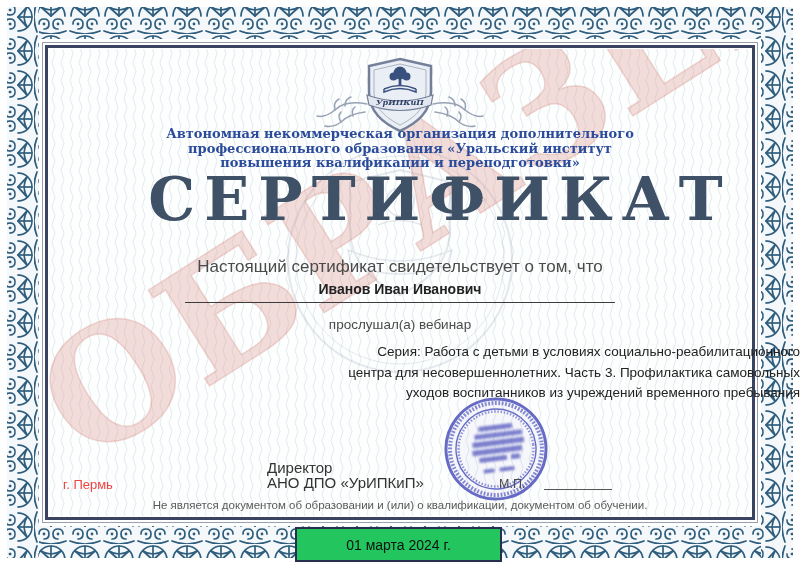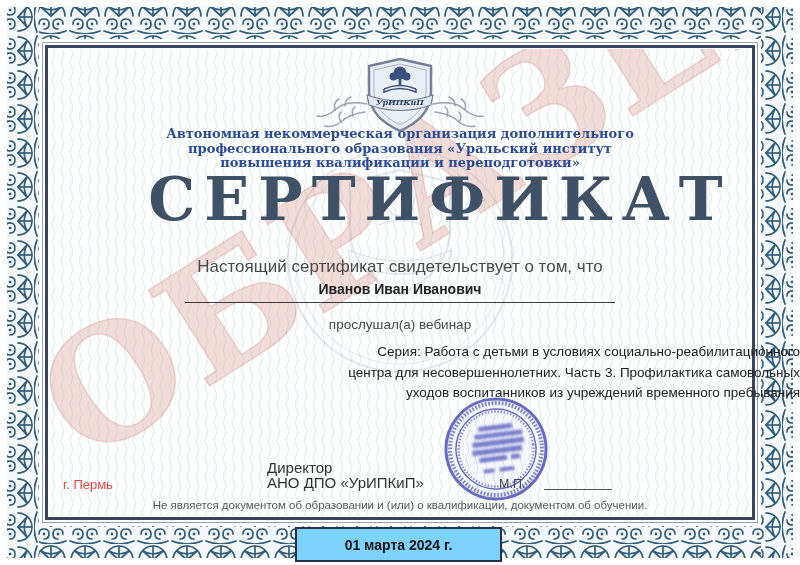--- a/index.html
+++ b/index.html
@@ -49,23 +49,23 @@
   .course{top:342px;width:800px;text-align:right;font-size:13.5px;font-weight:normal;
           line-height:20.5px;color:#222;}
   .stamp{left:441px;top:394px;z-index:4;}
   .mp{left:499px;top:477px;font-size:12.5px;color:#4a4a4a;z-index:5;}
   .sig-line{left:544px;top:489px;width:68px;border-top:1.5px solid #555;z-index:5;}
   .director{left:267px;top:461px;font-size:15px;line-height:14.5px;color:#333;text-align:left;}
   .city{left:63px;top:477px;font-size:13px;color:#ef4444;}
   .disclaimer{top:499px;width:800px;text-align:center;font-size:11.5px;color:#5a5a5a;}
   .datebox{
     left:295px;top:527px;width:203px;height:31px;z-index:6;
-    background:#7dd3fc;border:2px solid #262f4d;
+    background:#22c55e;border:2px solid #262f4d;
     display:flex;align-items:center;justify-content:center;
-    font-size:14px;font-weight:bold;color:#111;
+    font-size:14px;font-weight:normal;color:#111;
   }
 </style>
 </head>
 <body>
 
 <div class="page">
 
   <svg class="abs border-svg" width="800" height="565">
     <defs>
       <pattern id="ornH" width="34" height="34" patternUnits="userSpaceOnUse">

